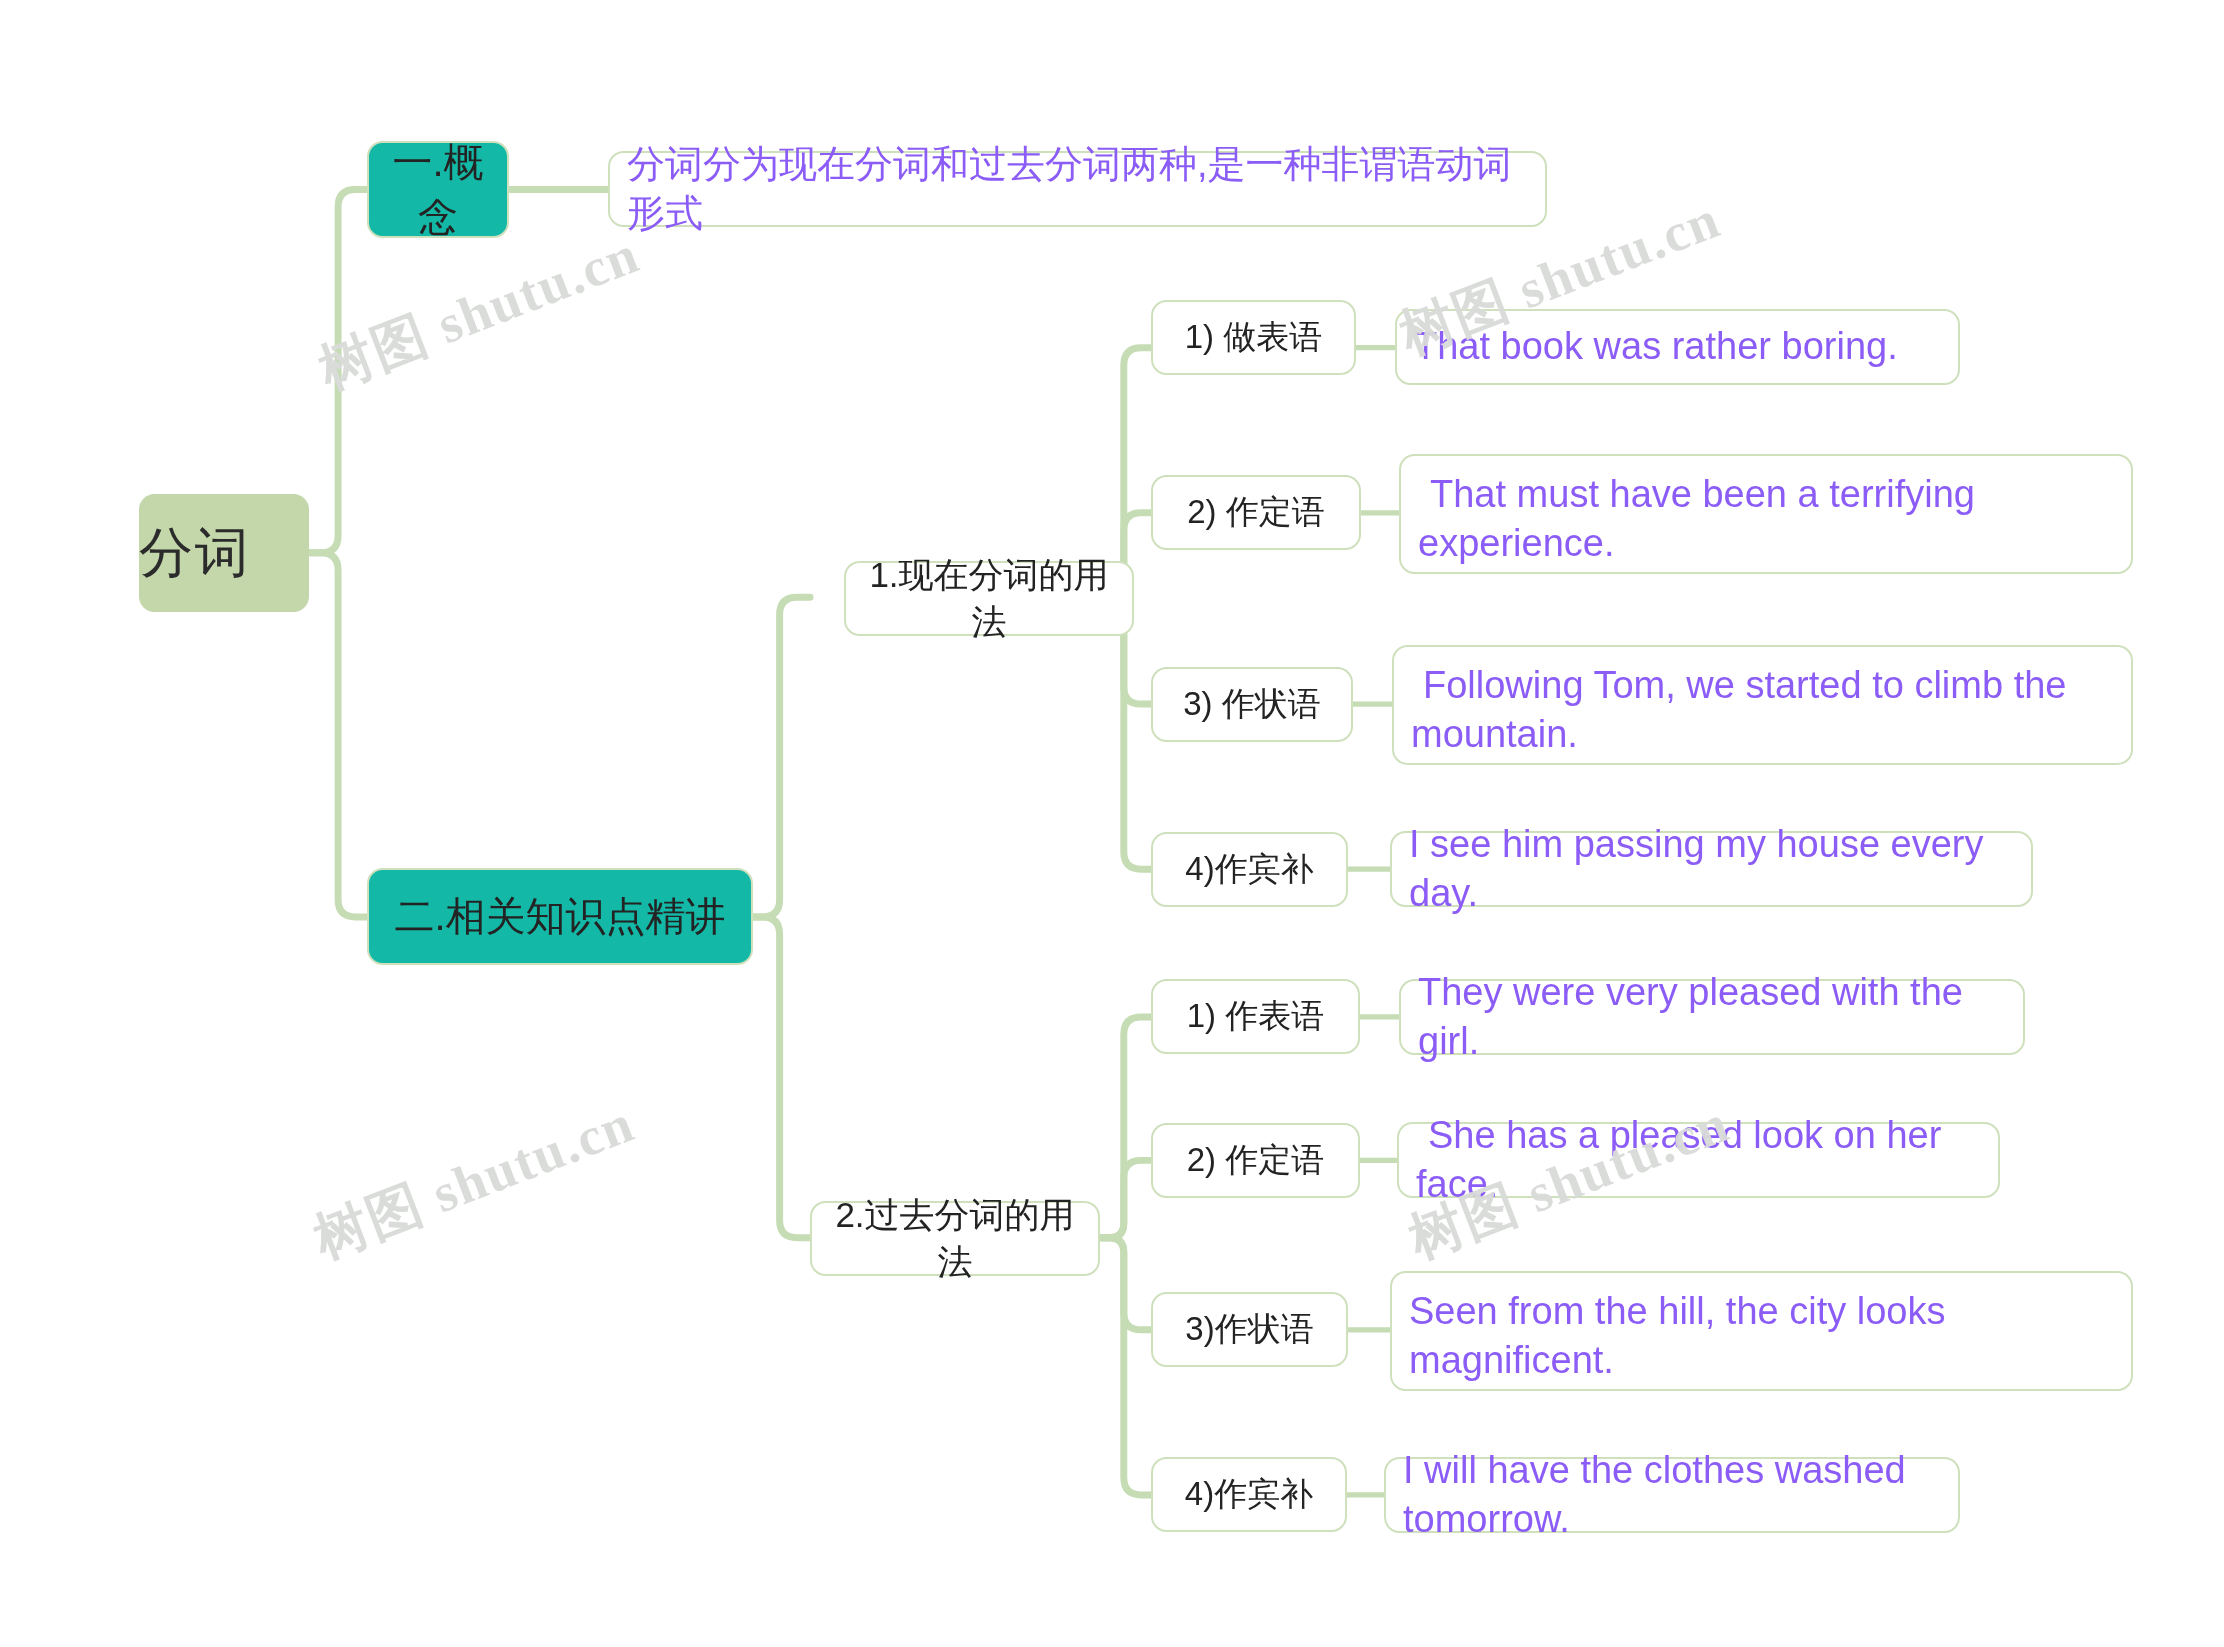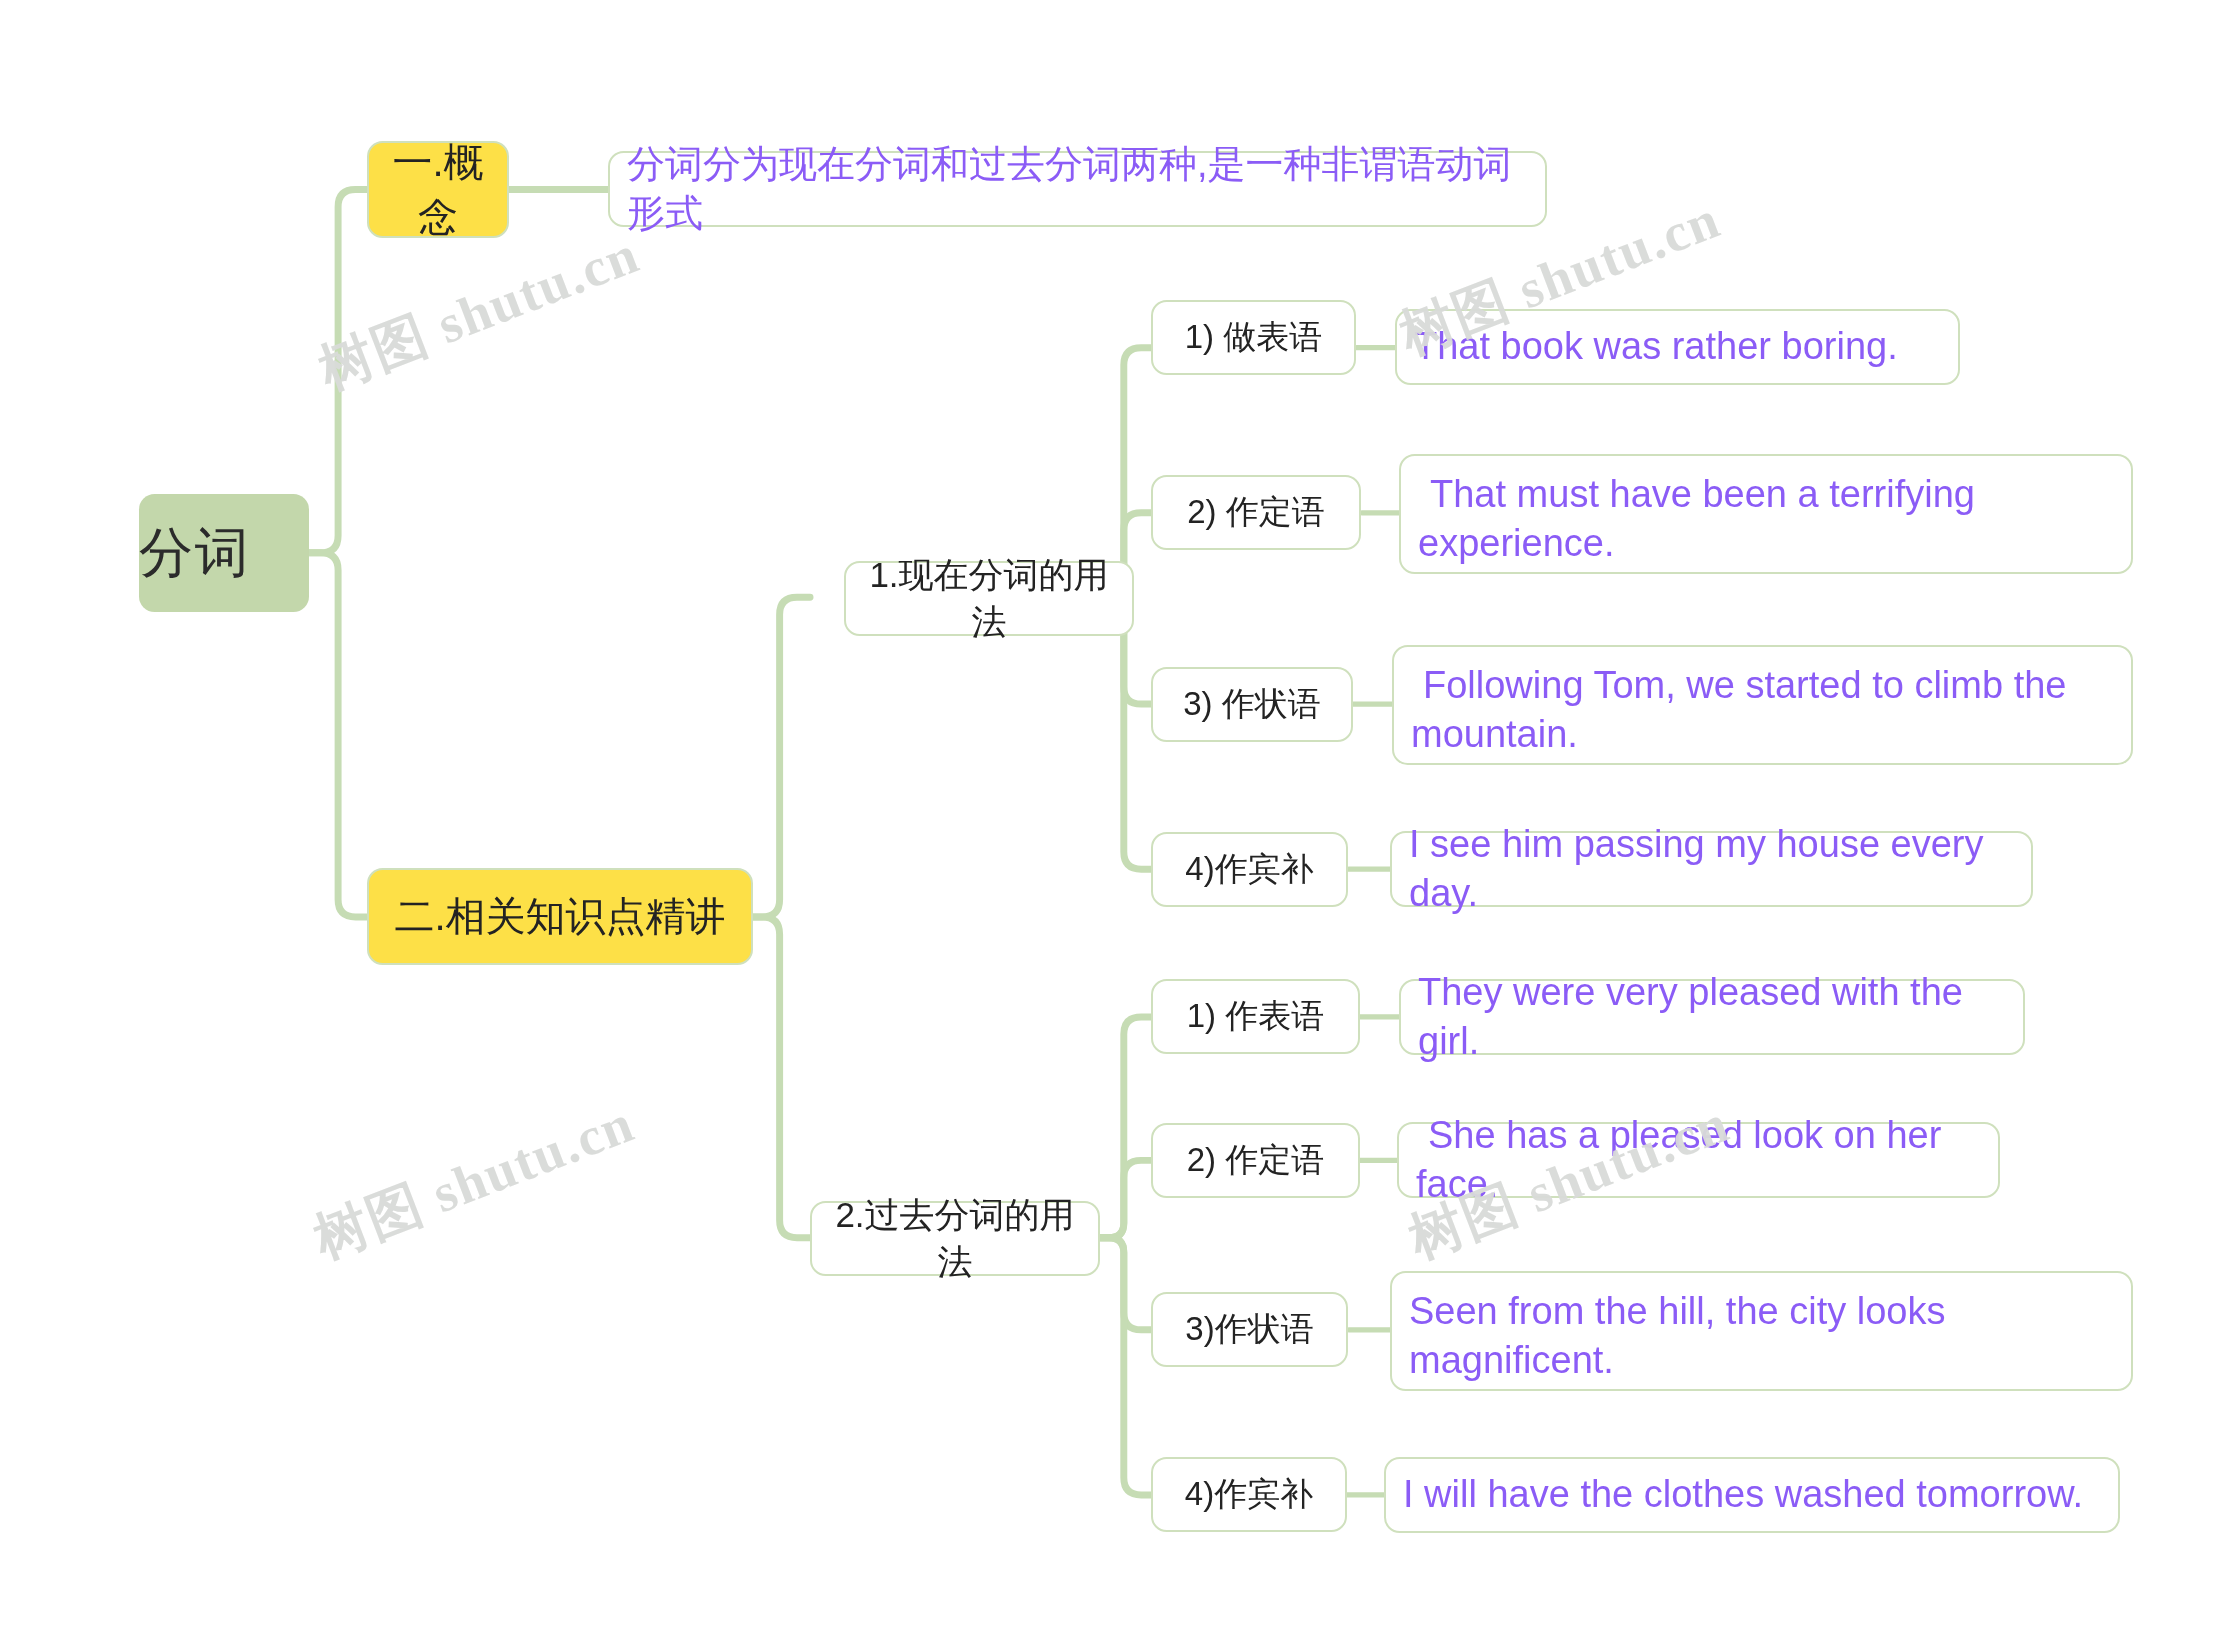--- a/index.html
+++ b/index.html
@@ -74,21 +74,21 @@
     background: #c3d7ab;
     border-radius: 15.6px;
     border: none;
     color: #2b2b2b;
     font-size: 54px;
     justify-content: center;
     letter-spacing: 1.7px;
   }
 
   .lvl1 {
-    background: #fde047;
+    background: #14b8a6;
     border: 2.6px solid #cfe0bd;
     border-radius: 15.6px;
     color: #232323;
     font-size: 40px;
     justify-content: center;
     padding: 0 15.6px;
   }
 
   .lvl2 {
     background: #ffffff;
@@ -238,18 +238,18 @@
   <div class="node lvl3" style="left:1151px; top:1292px; width:197px; height:75px;">
     <span class="txt" style="text-align:center;">3)作状语</span>
   </div>
   <div class="node leafbox two-line" style="left:1390px; top:1271px; width:743px; height:120px;">
     <span class="txt">Seen from the hill, the city looks magnificent.</span>
   </div>
 
   <div class="node lvl3" style="left:1151px; top:1457px; width:196px; height:75px;">
     <span class="txt" style="text-align:center;">4)作宾补</span>
   </div>
-  <div class="node leafbox" style="left:1384px; top:1457px; width:736px; height:76px;">
+  <div class="node leafbox" style="left:1384px; top:1457px; width:576px; height:76px;">
     <span class="txt">I will have the clothes washed tomorrow.</span>
   </div>
 
 </div>
 
 
 </body></html>

